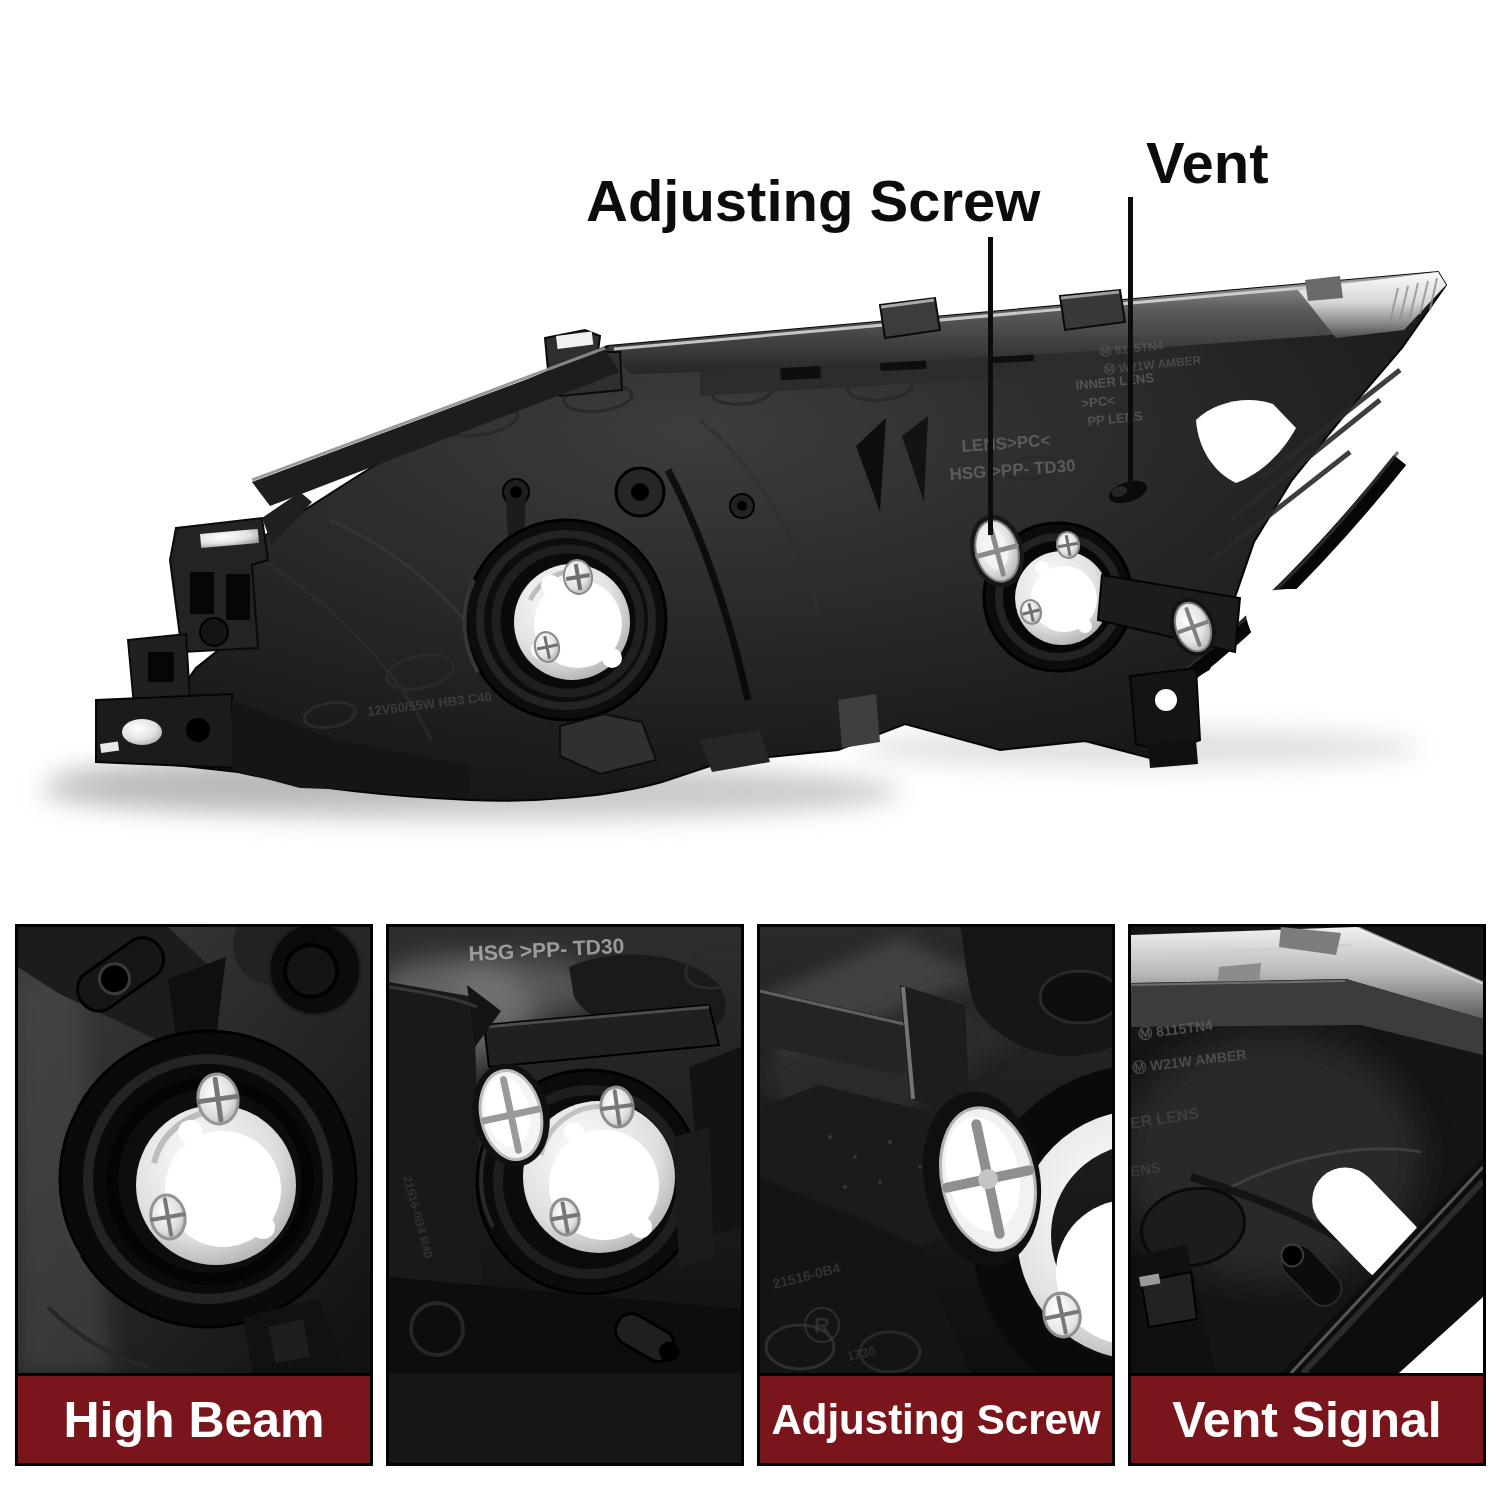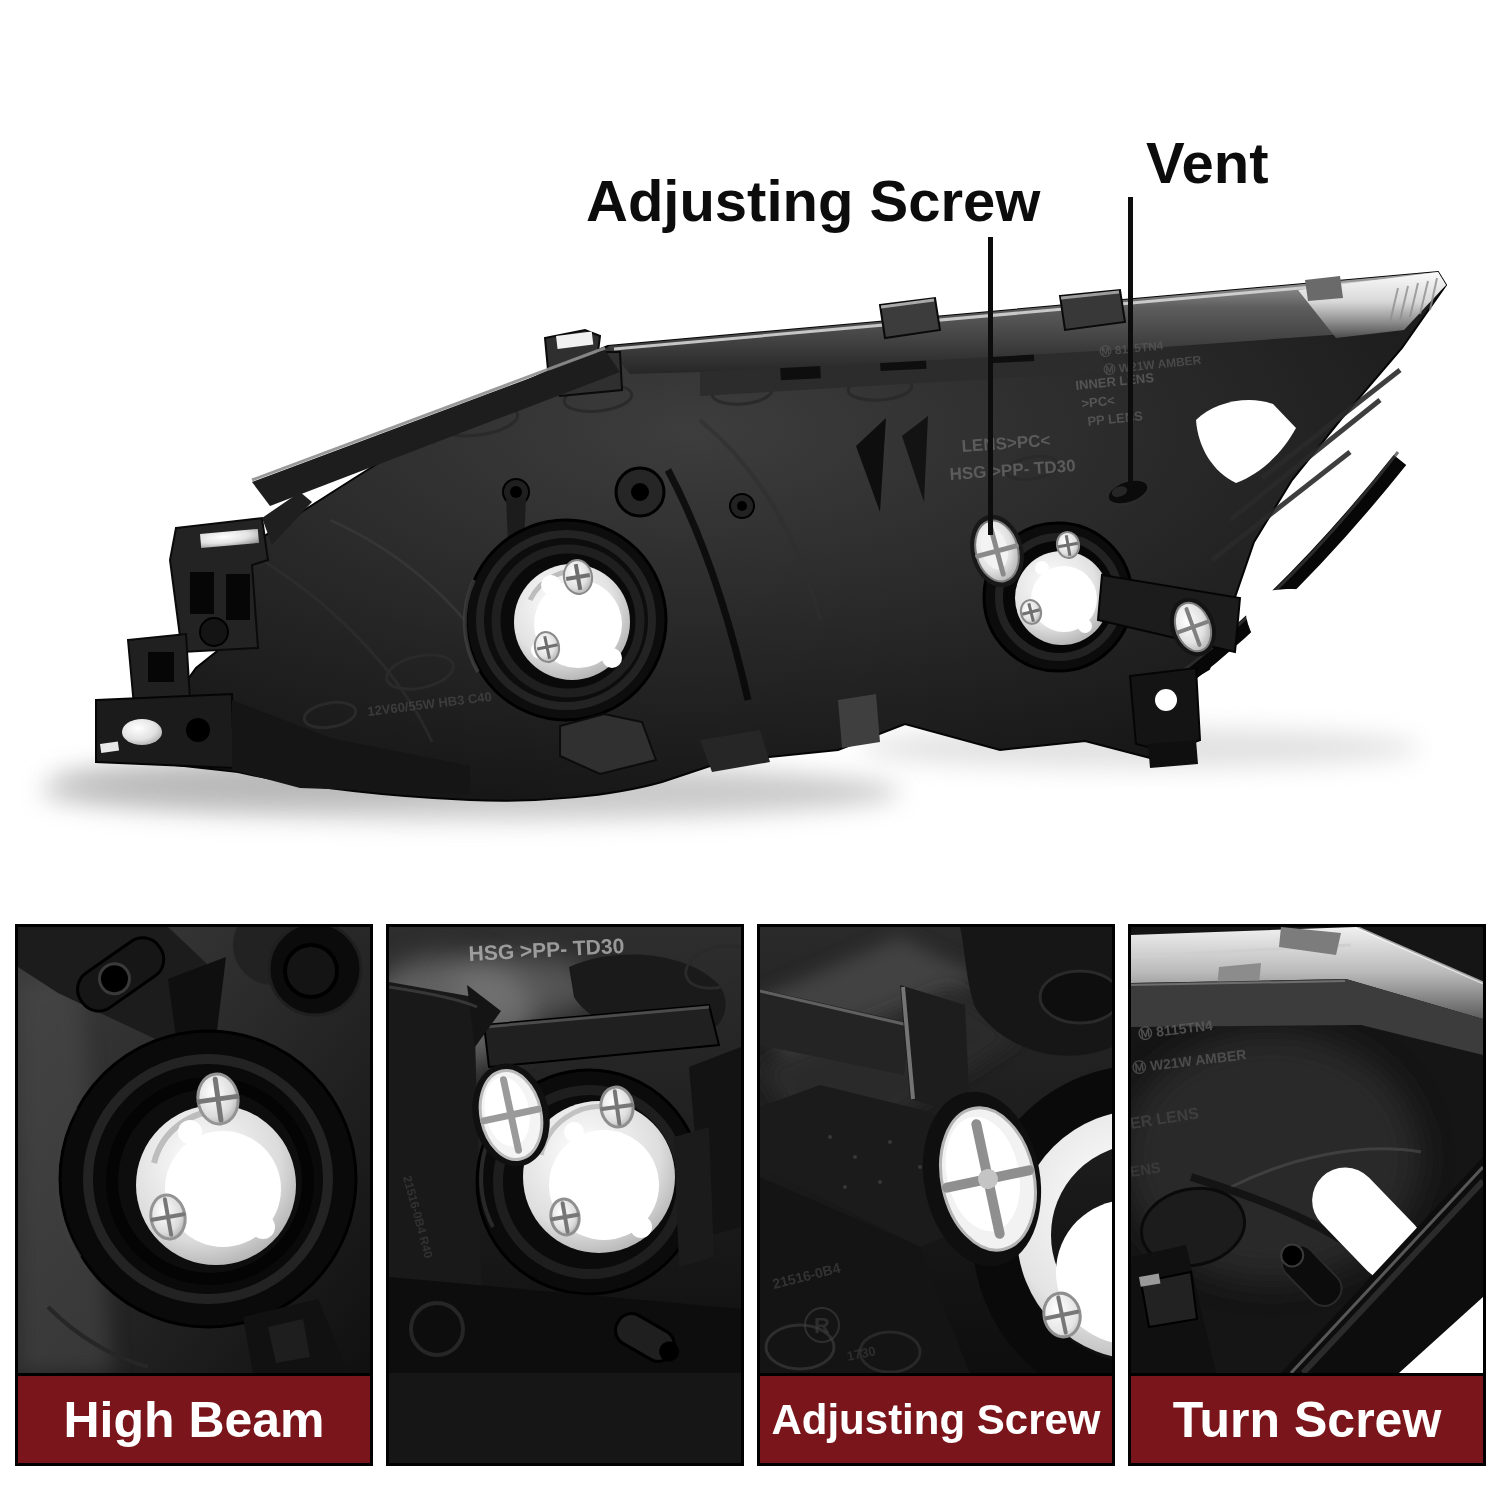--- a/index.html
+++ b/index.html
@@ -457,16 +457,16 @@
       </g>
 
       <polygon points="150,446 352,230 352,370 268,446" fill="#0d0d0d"></polygon>
       <polygon points="268,446 352,370 352,446" fill="#ffffff"></polygon>
       <path d="M160,446 L352,240" stroke="#6a6a6a" stroke-width="3" opacity="0.8"></path>
       <path d="M172,446 L352,254" stroke="#333" stroke-width="6" opacity="0.8"></path>
       <polygon points="0,330 55,318 85,446 0,446" fill="#101010"></polygon>
       <polygon points="10,355 60,345 66,392 18,400" fill="#222" stroke="#000" stroke-width="2"></polygon>
       <rect x="8" y="350" width="20" height="10" fill="#9a9a9a" transform="rotate(-10 8 350)"></rect>
     </svg>
-    <div class="panel-label">Turn Screw</div>
+    <div class="panel-label">Vent Signal</div>
   </div>
 
 </div>
 
 </body></html>

